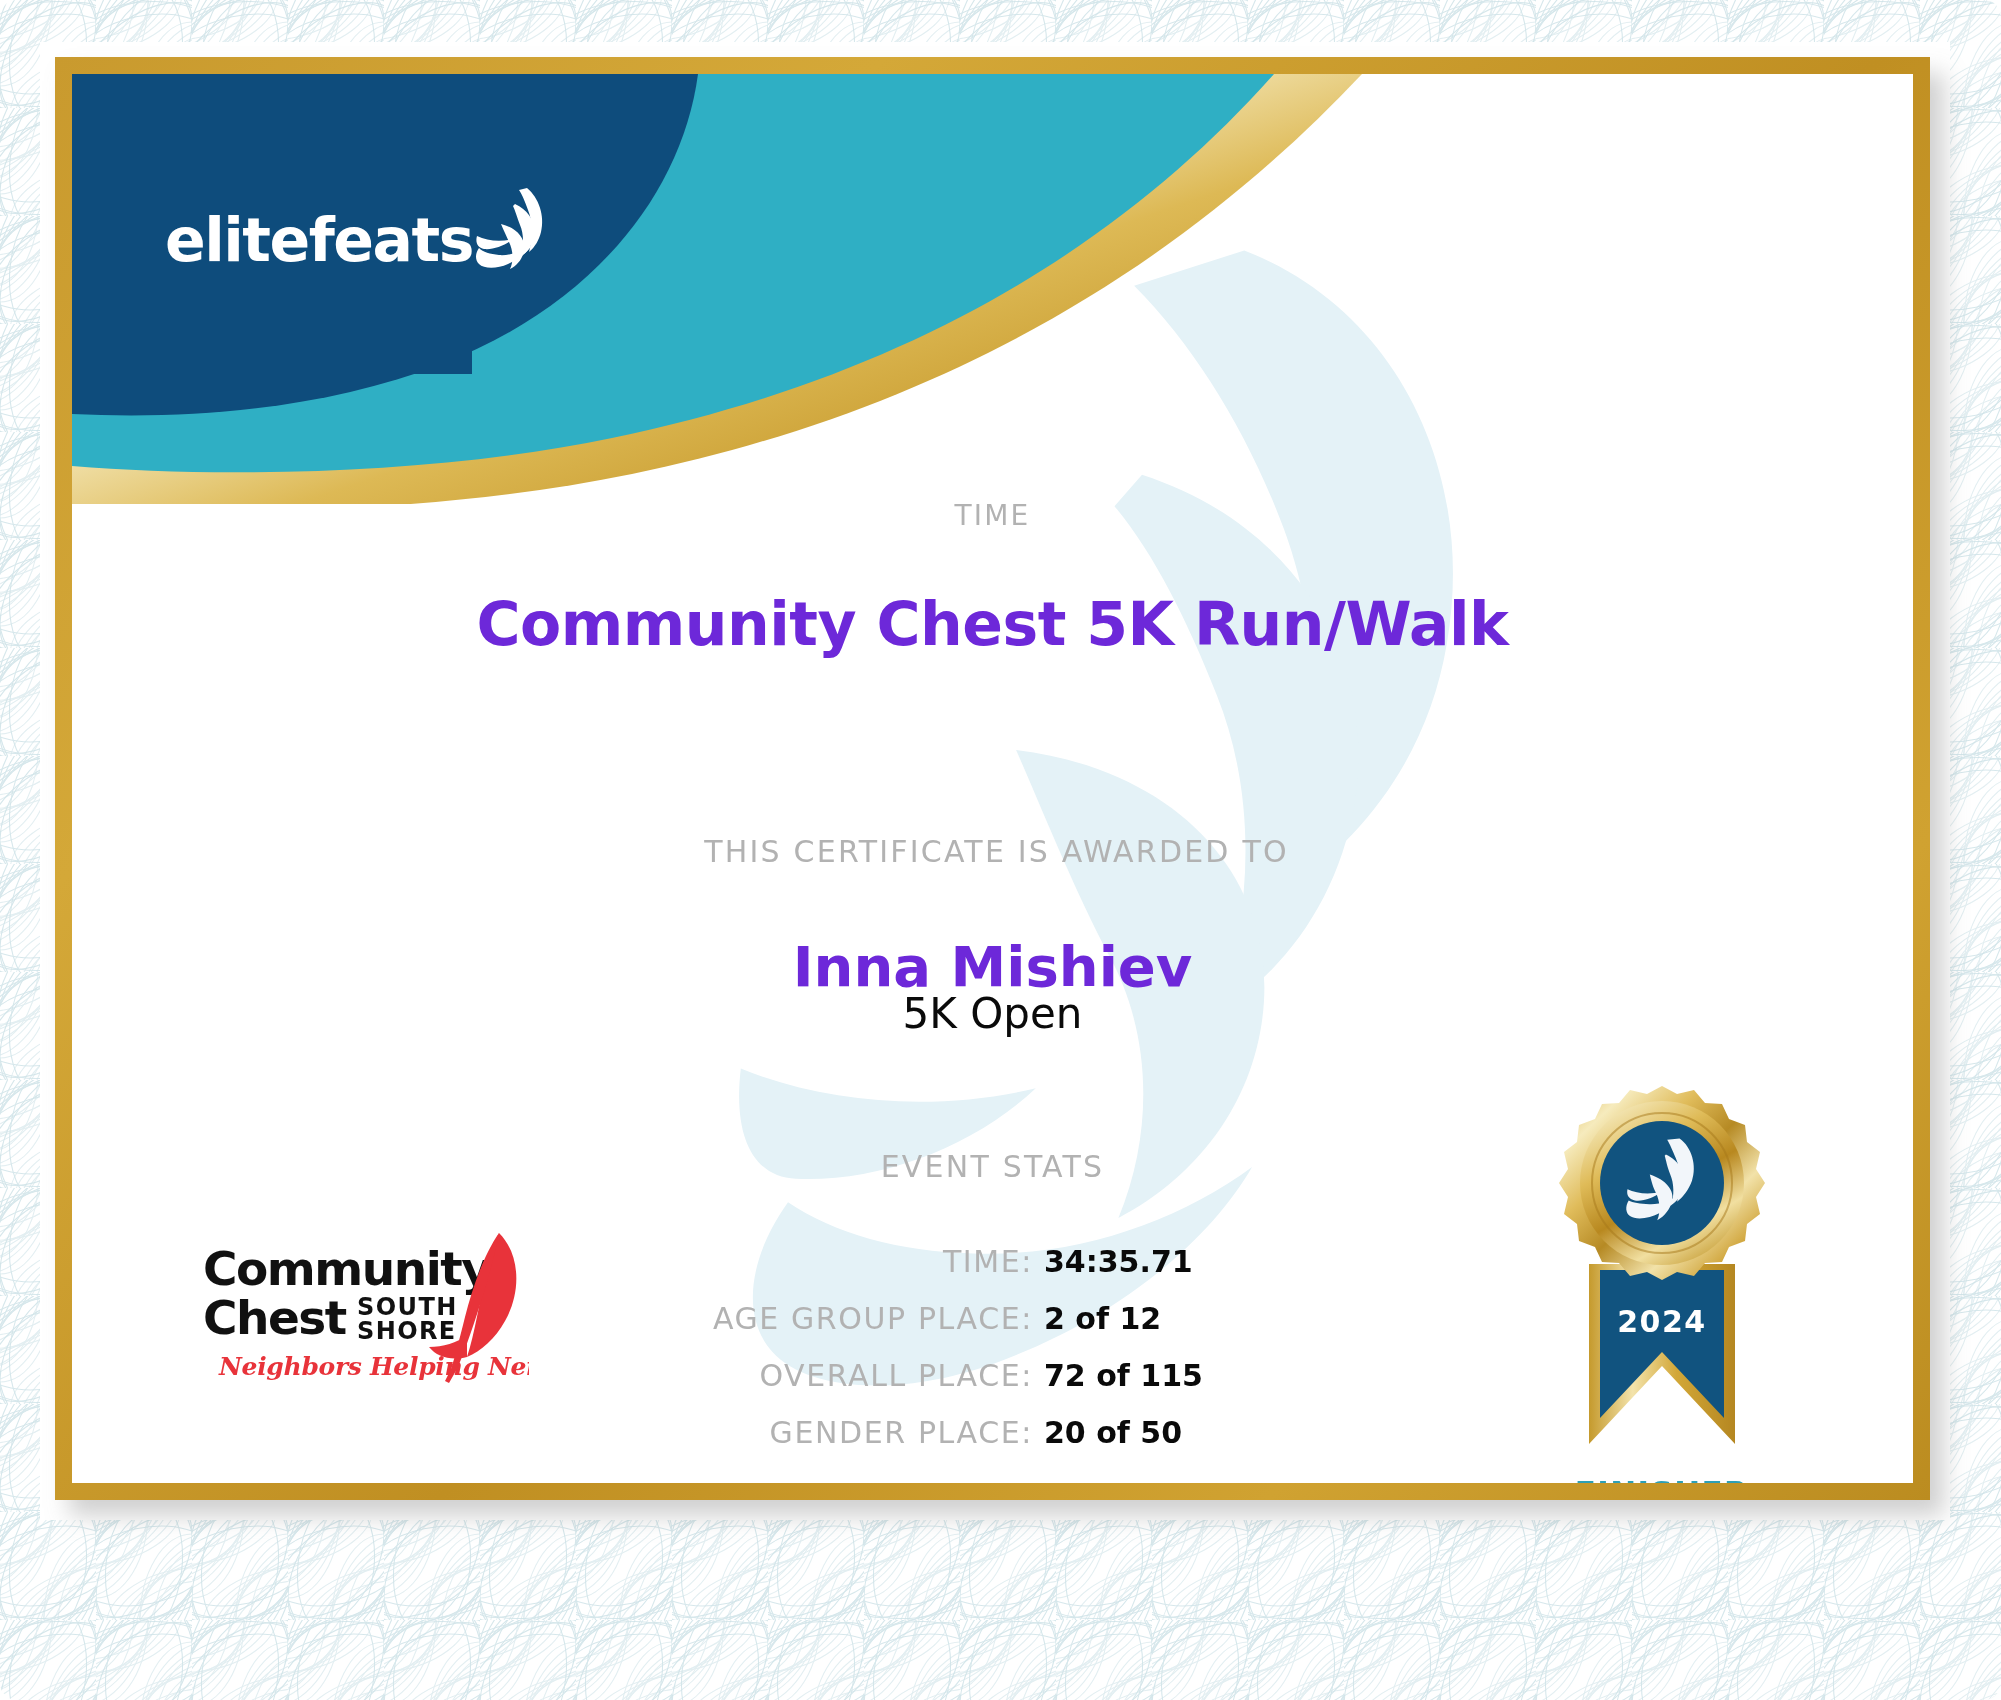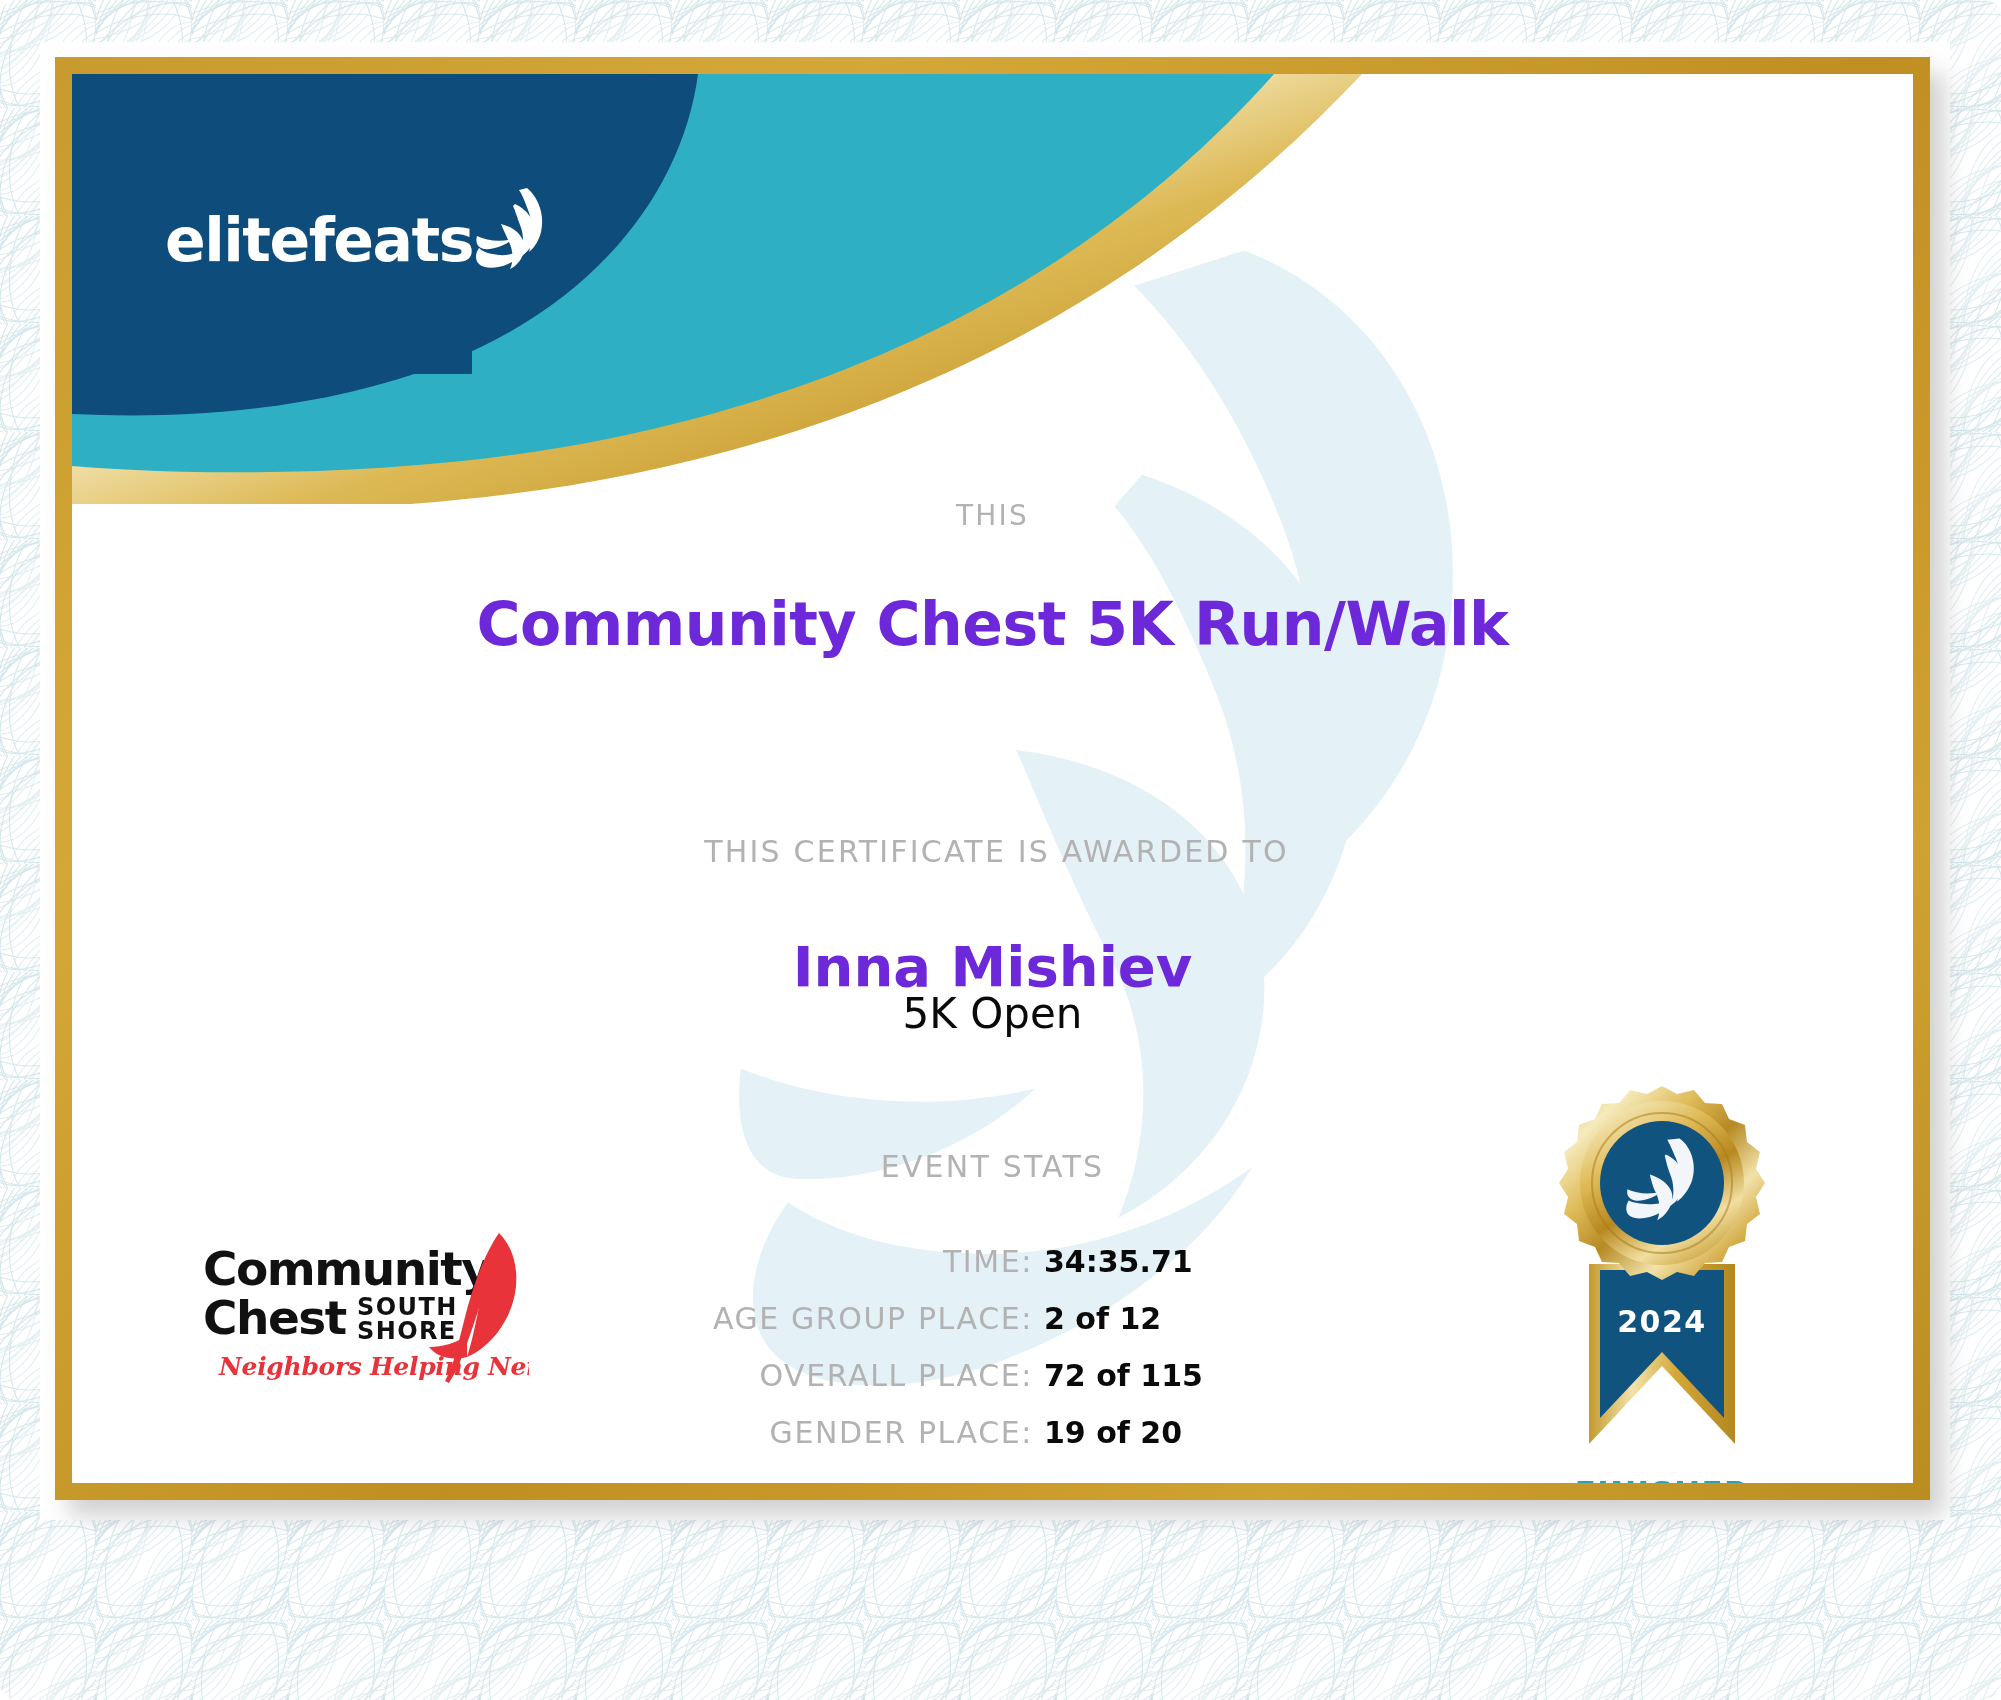--- a/index.html
+++ b/index.html
@@ -317,21 +317,21 @@
                      C39 77 38 66 34 58 C31 51 28 45 26 40 Z"></path>
             <path d="M4 64 C0 70 0 76 4 80 C9 85 22 85 33 80
                      C44 75 53 68 57 61 C48 67 35 72 24 71 C15 70 8 68 4 64 Z"></path>
             <path d="M2 52 C12 57 26 58 38 55 C30 62 18 66 9 65 C3 64 0 59 2 52 Z"></path>
           </g>
         </svg>
       </div>
 
       <div id="content">
 
-        <div id="event-label" class="lbl">THIS</div>
+        <div id="event-label" class="lbl">TIME</div>
 
         <div id="event-title" class="val-big">Community Chest 5K Run/Walk</div>
 
         <div id="awarded-label" class="lbl">THIS CERTIFICATE IS AWARDED TO</div>
 
         <div id="recipient-name" class="val-big">Inna Mishiev</div>
 
         <div id="division">5K Open</div>
 
         <div id="stats-label" class="lbl">EVENT STATS</div>
@@ -344,21 +344,21 @@
           <div class="stat-row">
             <span class="stat-key">AGE GROUP PLACE:</span>
             <span class="stat-val">2 of 12</span>
           </div>
           <div class="stat-row">
             <span class="stat-key">OVERALL PLACE:</span>
             <span class="stat-val">72 of 115</span>
           </div>
           <div class="stat-row">
             <span class="stat-key">GENDER PLACE:</span>
-            <span class="stat-val">19 of 20</span>
+            <span class="stat-val">20 of 50</span>
           </div>
         </div>
 
         <svg id="cc-logo" viewBox="0 0 330 175">
           <text x="4" y="56" font-family="DejaVu Sans, sans-serif" font-size="47" font-weight="700" fill="#111111" letter-spacing="-1.5">Community</text>
           <text x="4" y="105" font-family="DejaVu Sans, sans-serif" font-size="47" font-weight="700" fill="#111111" letter-spacing="-1.5">Chest</text>
           <text x="158" y="86" font-family="DejaVu Sans, sans-serif" font-size="24" font-weight="700" fill="#111111" letter-spacing="1.4">SOUTH</text>
           <text x="158" y="110" font-family="DejaVu Sans, sans-serif" font-size="24" font-weight="700" fill="#111111" letter-spacing="1.4">SHORE</text>
           <text x="20" y="146" font-family="DejaVu Serif, serif" font-size="25" font-style="italic" font-weight="700" fill="#e8333a" letter-spacing="-0.3">Neighbors Helping Neighbors</text>
 

